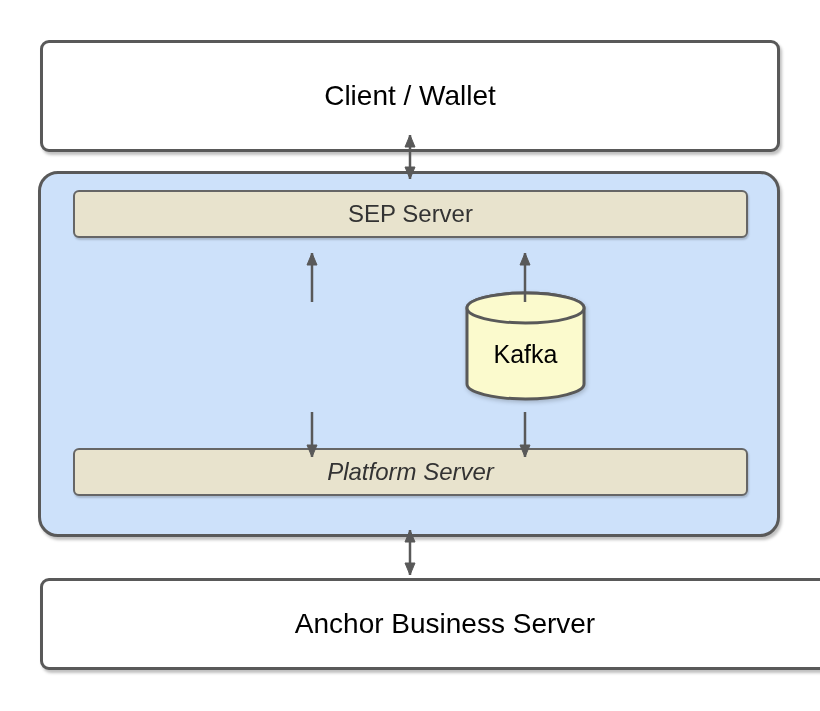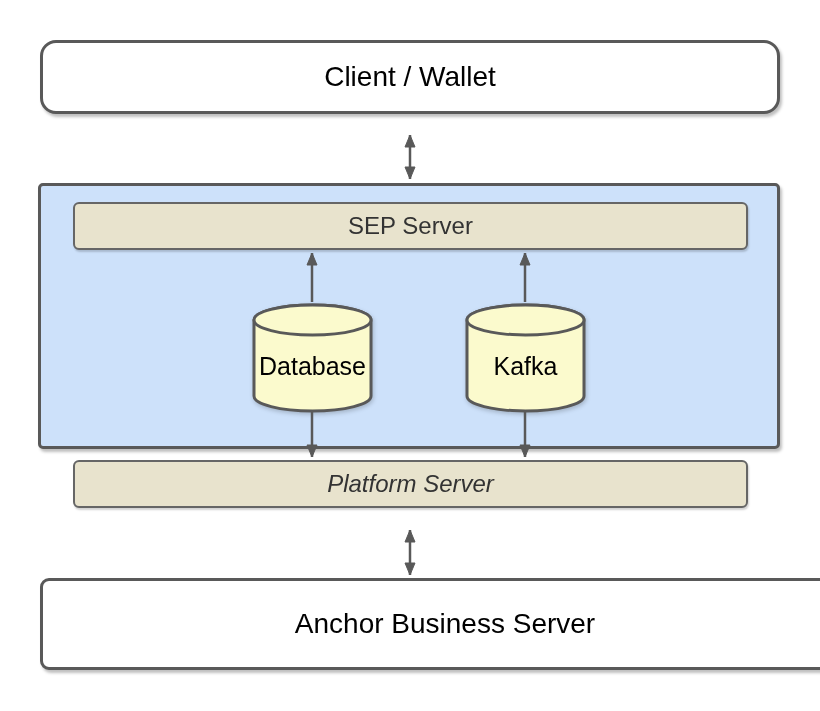--- a/index.html
+++ b/index.html
@@ -21,30 +21,30 @@
     background: #ffffff;
     border: 3px solid #595959;
     border-radius: 9px;
     display: flex;
     align-items: center;
     justify-content: center;
     font-size: 28px;
     color: #000000;
     box-shadow: 2px 3px 3px rgba(0,0,0,0.25);
   }
-  .box.client  { left: 40px;  top: 40px;  width: 740px; height: 74px; border-radius: 16px; }
+  .box.client  { left: 40px;  top: 40px;  width: 740px; height: 112px; }
   .box.anchor  { left: 40px;  top: 578px; width: 810px; height: 92px; }
   .container-box {
     position: absolute;
     box-sizing: border-box;
-    left: 38px; top: 183px;
-    width: 742px; height: 266px;
+    left: 38px; top: 171px;
+    width: 742px; height: 366px;
     background: #cde1fa;
     border: 3px solid #595959;
-    border-radius: 5px;
+    border-radius: 20px;
     box-shadow: 2px 3px 3px rgba(0,0,0,0.25);
   }
   .bar {
     position: absolute;
     box-sizing: border-box;
     left: 32px;
     width: 675px;
     height: 48px;
     background: #e8e3cd;
     border: 2px solid #666666;
@@ -95,27 +95,20 @@
   <div class="box client">
     <span>Client / Wallet</span>
   </div>
 
   <div class="container-box">
 
     <div class="bar sep">
       <span>SEP Server</span>
     </div>
 
-    <div class="cylinder db">
-      <svg width="121" height="110" viewBox="0 0 121 110">
-        <path d="M 2 17 A 58.5 15 0 0 1 119 17 L 119 93 A 58.5 15 0 0 1 2 93 Z" fill="#fbfacd" stroke="#595959" stroke-width="3"></path>
-        <ellipse cx="60.5" cy="17" rx="58.5" ry="15" fill="#fbfacd" stroke="#595959" stroke-width="3"></ellipse>
-      </svg>
-      <span class="cyl-label">Database</span>
-    </div>
 
     <div class="cylinder kafka">
       <svg width="121" height="110" viewBox="0 0 121 110">
         <path d="M 2 17 A 58.5 15 0 0 1 119 17 L 119 93 A 58.5 15 0 0 1 2 93 Z" fill="#fbfacd" stroke="#595959" stroke-width="3"></path>
         <ellipse cx="60.5" cy="17" rx="58.5" ry="15" fill="#fbfacd" stroke="#595959" stroke-width="3"></ellipse>
       </svg>
       <span class="cyl-label">Kafka</span>
     </div>
 
     <div class="bar platform">

